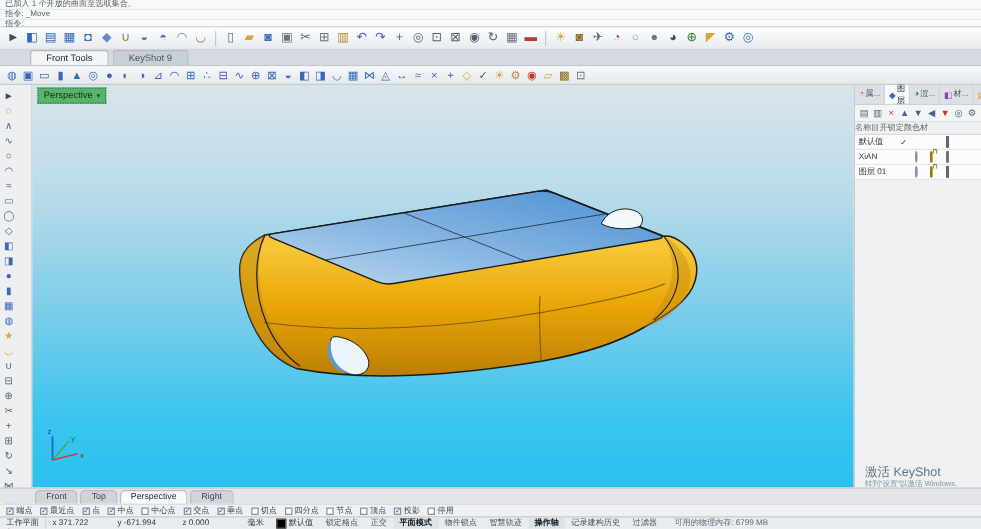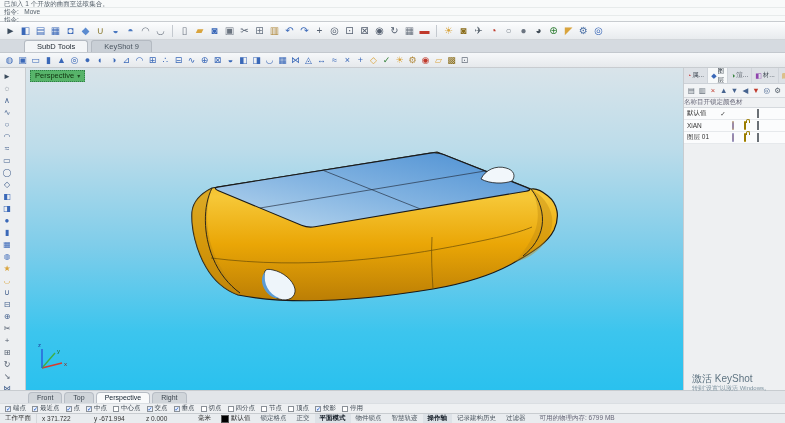--- a/index.html
+++ b/index.html
@@ -172,21 +172,21 @@
       <span class="ticon" style="color: rgb(46, 125, 50);">⊕</span>
       <span class="ticon" style="color: rgb(217, 164, 61);">◤</span>
       <span class="ticon" style="color: rgb(74, 111, 165);">⚙</span>
       <span class="ticon" style="color: rgb(58, 104, 184);">◎</span>
     </div>
 </div>
 
 <div id="tabrow">
   <div class="irow">
 
-  <span class="ttab active">SubD Tools</span>
+  <span class="ttab active">Front Tools</span>
       <span class="ttab">KeyShot 9</span>
     </div>
 </div>
 
 <div id="tb2">
   <div class="irow">
 
   <span class="ticon2" style="color: rgb(58, 104, 184);">◍</span>
       <span class="ticon2" style="color: rgb(58, 104, 184);">▣</span>
       <span class="ticon2" style="color: rgb(58, 104, 184);">▭</span>

